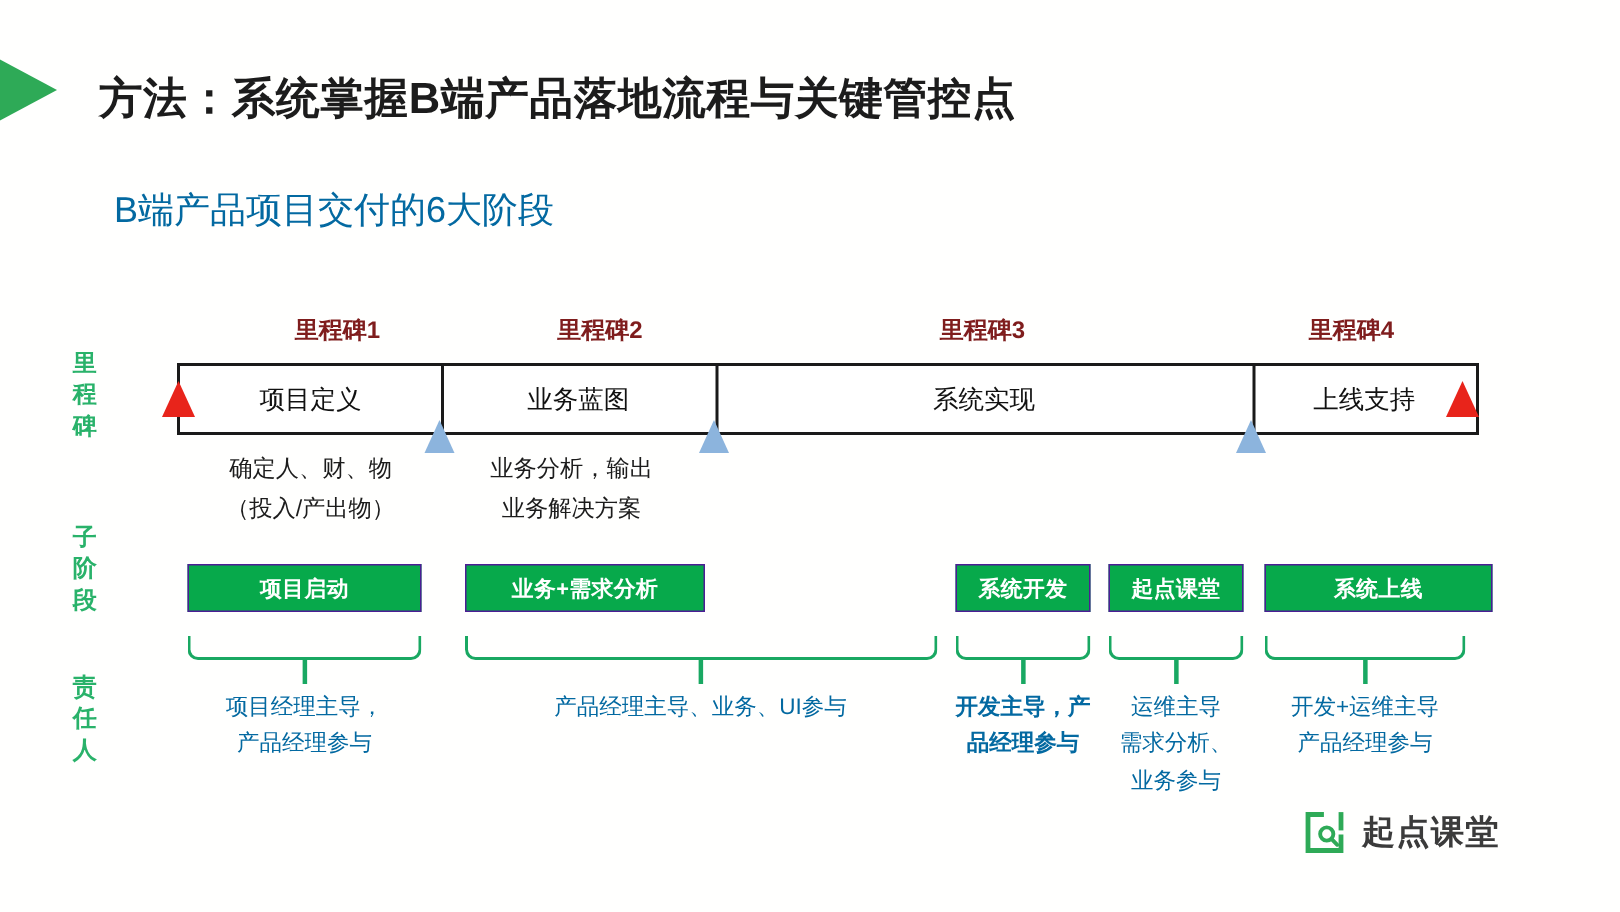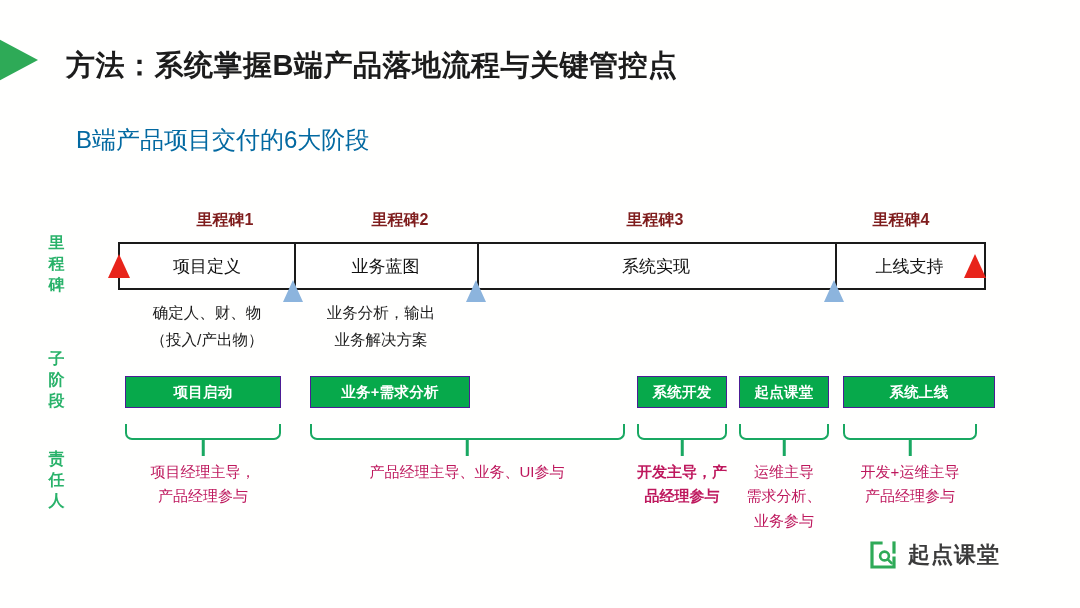--- a/index.html
+++ b/index.html
@@ -179,21 +179,21 @@
     background: #19a862;
     transform: translateX(-50%);
   }
 
   
   .owner-text {
     position: absolute;
     top: 460px;
     font-size: 15px;
     line-height: 1.62;
-    color: #be185d;
+    color: #0369a1;
     text-align: center;
     transform: translateX(-50%);
     white-space: nowrap;
   }
   .owner-text span { display: block; }
 
   
   #logo {
     position: absolute;
     left: 868px;

